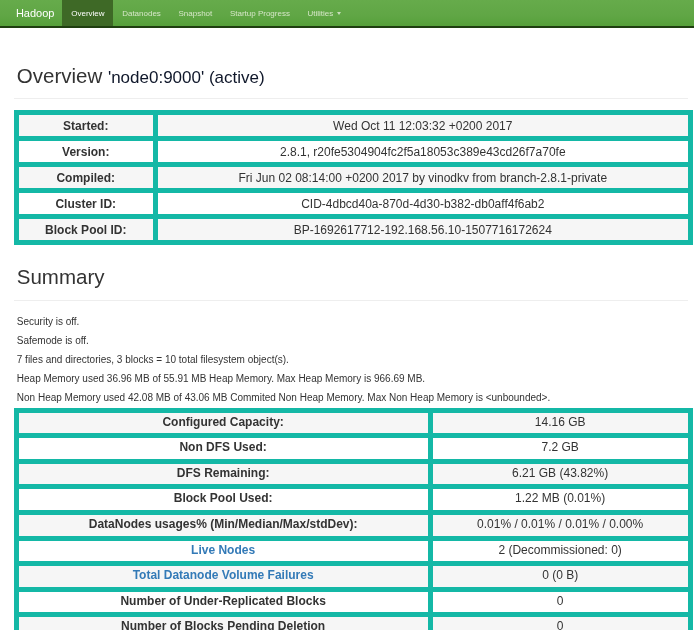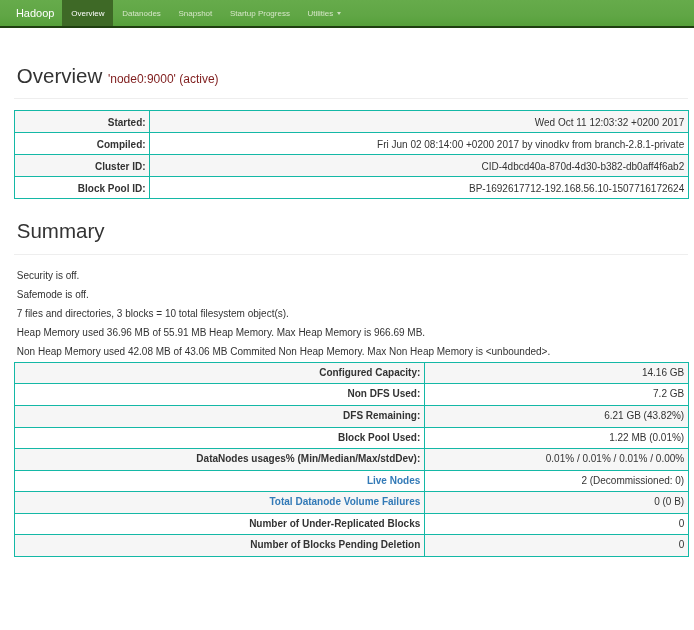--- a/index.html
+++ b/index.html
@@ -67,46 +67,46 @@
     border-bottom: 1px solid #eeeeee;
   }
   .page-header h1 {
     margin: 0;
     padding-left: 3.2px;
     font-size: 20.5px;
     font-weight: normal;
     line-height: 23.6px;
   }
   .page-header h1 small {
-    font-size: 12px;
+    font-size: 17px;
     line-height: 13.8px;
-    color: #7f1d1d;
+    color: #0f172a;
     font-weight: normal;
   }
   #overview-header {
     margin-top: 35.7px;
     padding-bottom: 10.3px;
     margin-bottom: 0;
   }
   #summary-header {
     margin-top: 20px;
     padding-bottom: 12px;
   }
   
   table {
     border-collapse: collapse;
     width: 674px;
     table-layout: fixed;
   }
   #info-table { margin-top: 11.2px; }
   #stats-table { margin-top: 0; }
   th, td {
-    border: 1px solid #14b8a6;
-    font-size: 10px;
-    text-align: right;
+    border: 5px solid #14b8a6;
+    font-size: 12px;
+    text-align: center;
     font-weight: normal;
     overflow: hidden;
     white-space: nowrap;
   }
   th { font-weight: bold; }
   #info-table th, #info-table td { padding: 6px 3.4px 3.7px; line-height: 11.3px; }
   #stats-table th, #stats-table td { padding: 4px 3.4px 5.3px; line-height: 11.3px; }
   #info-table th { width: 127.6px; }   
   #stats-table th { width: 402.3px; }  
   tr:nth-child(odd) > th, tr:nth-child(odd) > td { background: #f6f6f6; }
@@ -153,20 +153,24 @@
     <h1><span>Overview</span> <small>'node0:9000' (active)</small></h1>
   </div>
 
   <table id="info-table">
     <tbody id="info-table-body">
         <tr>
           <th>Started:</th>
           <td>Wed Oct 11 12:03:32 +0200 2017</td>
         </tr>
         <tr>
+          <th>Version:</th>
+          <td>2.8.1, r20fe5304904fc2f5a18053c389e43cd26f7a70fe</td>
+        </tr>
+        <tr>
           <th>Compiled:</th>
           <td>Fri Jun 02 08:14:00 +0200 2017 by vinodkv from branch-2.8.1-private</td>
         </tr>
         <tr>
           <th>Cluster ID:</th>
           <td>CID-4dbcd40a-870d-4d30-b382-db0aff4f6ab2</td>
         </tr>
         <tr>
           <th>Block Pool ID:</th>
           <td>BP-1692617712-192.168.56.10-1507716172624</td>

